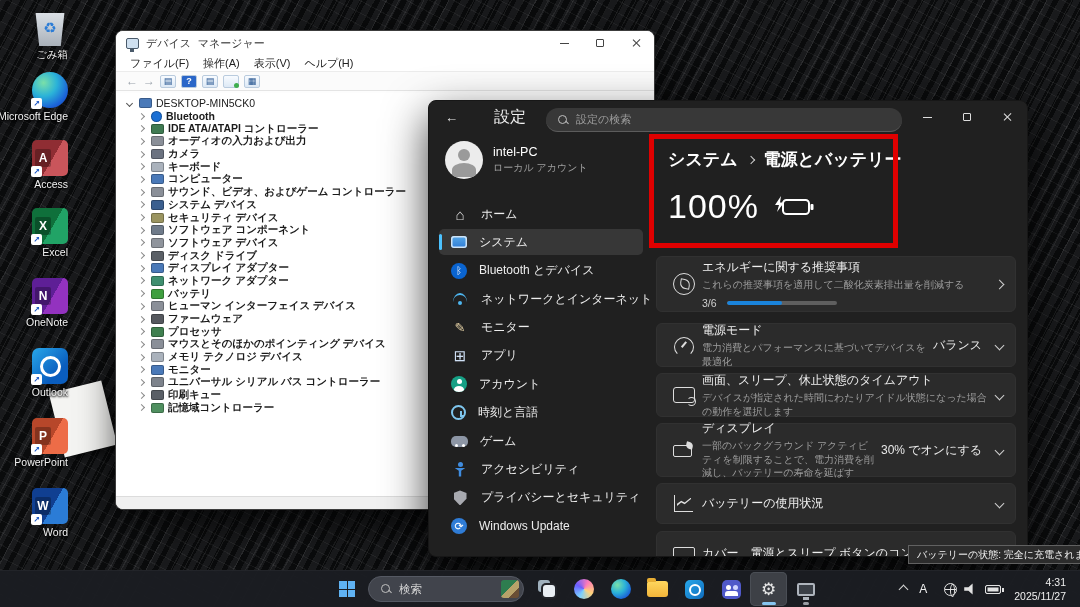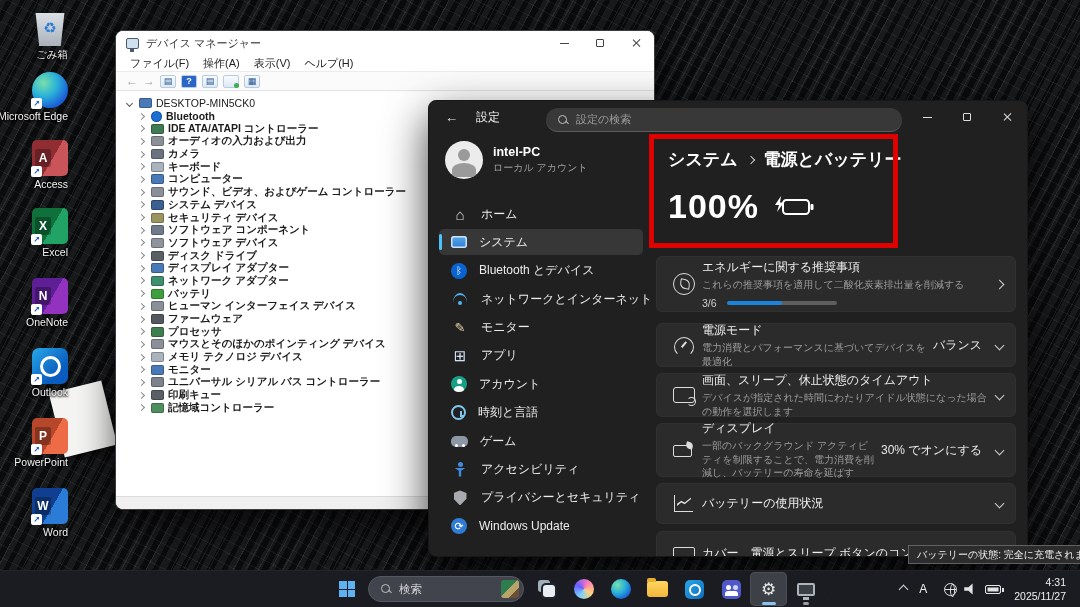--- a/index.html
+++ b/index.html
@@ -33,21 +33,21 @@
   .ico-word{border-radius:5px;background:linear-gradient(120deg,#103f91 0 55%,#2b7cd6 55% 100%);}
   
   #paper-shape{position:absolute;left:56px;top:386px;width:54px;height:66px;background:#f4f4f2;
     transform:rotate(-14deg);box-shadow:2px 4px 10px rgba(0,0,0,.6);z-index:1;}
   
   #devmgr{position:absolute;left:115px;top:30px;width:540px;height:480px;background:#fdfdfd;border-radius:8px;
     box-shadow:0 12px 36px rgba(0,0,0,.65);z-index:10;overflow:hidden;border:1px solid #3c3c3c;}
   .dm-titlebar{height:24px;display:flex;align-items:center;padding-left:10px;background:#fff;}
   .dm-appico{width:13px;height:11px;border:1.5px solid #4a5a6a;border-radius:2px;background:#cfe0f0;margin-right:7px;position:relative;}
   .dm-appico::after{content:"";position:absolute;left:3px;bottom:-4px;width:4px;height:3px;background:#4a5a6a;}
-  .dm-title{font-size:11px;color:#333;}
+  .dm-title{font-size:11px;color:#333;font-family:Liberation Mono, monospace;}
   .dm-controls{margin-left:auto;display:flex;height:100%;}
   .dm-ctl{width:36px;height:100%;display:flex;align-items:center;justify-content:center;position:relative;cursor:pointer;}
   .g-min{width:9px;height:1px;background:#444;}
   .g-max{width:8px;height:8px;border:1px solid #444;border-radius:1px;}
   .g-close{position:relative;width:10px;height:10px;}
   .g-close::before,.g-close::after{content:"";position:absolute;left:4.5px;top:0;width:1.2px;height:10px;background:#444;}
   .g-close::before{transform:rotate(45deg);} .g-close::after{transform:rotate(-45deg);}
   .dm-menubar{height:17px;display:flex;align-items:center;padding-left:8px;gap:2px;border-bottom:1px solid #ececec;background:#fff;}
   .dm-menu-item{font-size:11px;color:#222;padding:0 6px;cursor:pointer;}
   .dm-toolbar{height:19px;display:flex;align-items:center;gap:5px;padding-left:10px;border-bottom:1px solid #e4e4e4;background:#fbfbfb;}
@@ -63,37 +63,37 @@
   .chevR{width:5px;height:5px;border-right:1.2px solid #8a8a8a;border-bottom:1.2px solid #8a8a8a;transform:rotate(-45deg);margin:0 3px;}
   .chevD{width:5px;height:5px;border-right:1.2px solid #555;border-bottom:1.2px solid #555;transform:rotate(45deg);margin:0 3px;}
   .tico{width:13px;height:10px;border-radius:2px;flex:0 0 auto;box-shadow:inset 0 0 0 1px rgba(0,0,0,.25);}
   .tico.round{border-radius:50%;width:11px;height:11px;}
   .dm-statusbar{position:absolute;left:0;bottom:0;width:100%;height:13px;background:#f0f0f0;border-top:1px solid #dcdcdc;}
   
   #settings{position:absolute;left:428px;top:100px;width:600px;height:457px;background:#202020;border-radius:8px;
     box-shadow:0 16px 44px rgba(0,0,0,.75);z-index:20;overflow:hidden;border:1px solid #171717;color:#eee;}
   .st-titlebar{position:absolute;left:0;top:0;width:100%;height:32px;display:flex;align-items:center;}
   .st-back{margin-left:16px;font-size:13px;color:#e8e8e8;cursor:pointer;}
-  .st-title{margin-left:18px;font-size:12px;color:#f0f0f0;}
+  .st-title{margin-left:36px;font-size:16px;color:#f0f0f0;}
   .st-search{position:absolute;left:117px;top:7px;width:356px;height:24px;background:#383838;border-radius:12px;
     border-bottom:1px solid #5c5c5c;display:flex;align-items:center;padding-left:12px;gap:8px;cursor:text;}
   .mag{position:relative;width:10px;height:10px;flex:0 0 auto;}
   .mag::before{content:"";position:absolute;left:0;top:0;width:7px;height:7px;border:1.4px solid #bfbfbf;border-radius:50%;}
   .mag::after{content:"";position:absolute;left:7px;top:7px;width:4px;height:1.4px;background:#bfbfbf;transform:rotate(45deg);}
   .st-search .ph{font-size:11px;color:#9f9f9f;}
   .st-controls{position:absolute;right:0;top:0;display:flex;height:32px;}
   .st-ctl{width:40px;height:100%;display:flex;align-items:center;justify-content:center;cursor:pointer;}
   .st-ctl .g-min{background:#ddd;} .st-ctl .g-max{border-color:#ddd;}
   .st-ctl .g-close::before,.st-ctl .g-close::after{background:#ddd;}
   
   .st-user{position:absolute;left:16px;top:40px;display:flex;align-items:center;gap:10px;cursor:pointer;}
   .avatar{width:38px;height:38px;border-radius:50%;background:#ececec;position:relative;overflow:hidden;}
   .avatar::before{content:"";position:absolute;left:13px;top:8px;width:12px;height:12px;border-radius:50%;background:#9a9a9a;}
   .avatar::after{content:"";position:absolute;left:7px;top:22px;width:24px;height:14px;border-radius:50% 50% 0 0;background:#9a9a9a;}
-  .u-name{font-size:12.5px;color:#fff;font-weight:bold;}
+  .u-name{font-size:12.5px;color:#fff;}
   .u-sub{font-size:10px;color:#9f9f9f;margin-top:2px;}
   #set-nav{position:absolute;left:10px;top:100px;width:204px;}
   .nav-item{position:relative;height:26px;margin-bottom:2.4px;border-radius:5px;display:flex;align-items:center;
     padding-left:12px;gap:12px;cursor:pointer;}
   .nav-item.sel{background:#373737;}
   .nav-accent{position:absolute;left:0;top:5px;width:3px;height:16px;border-radius:2px;background:#4cc2ff;}
   .nav-label{font-size:12px;color:#ededed;white-space:nowrap;}
   .nico{position:relative;width:18px;height:18px;flex:0 0 auto;display:flex;align-items:center;justify-content:center;font-size:13px;color:#ddd;}
   .nico.home::before{content:"⌂";font-size:15px;}
   .nico.system{background:linear-gradient(#57a9e8,#2f7cd6);border-radius:3px;width:16px;height:12px;box-shadow:inset 0 0 0 1.5px #cfe4f7;}
@@ -116,21 +116,21 @@
   .nico.accessibility::after{content:"";position:absolute;left:3px;top:7px;width:12px;height:9px;background:#3f8cdf;
     clip-path:polygon(0 0,100% 0,60% 35%,60% 100%,40% 100%,40% 35%);}
   .nico.privacy::before{content:"";width:13px;height:15px;background:#a8aab0;clip-path:polygon(50% 0,100% 18%,100% 55%,50% 100%,0 55%,0 18%);}
   .nico.update{background:#2f7cd6;border-radius:50%;width:16px;height:16px;color:#fff;font-size:11px;}
   .nico.update::before{content:"⟳";}
   
   #st-main{position:absolute;left:227px;top:33px;width:362px;height:424px;}
   .crumb{display:flex;align-items:center;gap:10px;margin:14px 0 0 12px;font-size:17px;font-weight:600;color:#fff;}
   .crumb .sep{width:6px;height:6px;border-right:1.6px solid #cfcfcf;border-bottom:1.6px solid #cfcfcf;transform:rotate(-45deg);}
   .batt-row{display:flex;align-items:center;gap:12px;margin:16px 0 0 12px;}
-  .batt-pct{font-size:34px;font-weight:700;color:#fff;letter-spacing:1px;}
+  .batt-pct{font-size:34px;font-weight:400;color:#fff;letter-spacing:1px;}
   #red-box{position:absolute;left:220px;top:33px;width:249px;height:114px;border:5px solid #df0000;z-index:40;pointer-events:none;}
   #cards{position:absolute;left:0;top:122px;width:360px;}
   .card{position:relative;background:#2b2b2b;border:1px solid #313131;border-radius:6px;display:flex;align-items:center;
     padding:0 12px 0 14px;margin-bottom:6px;cursor:pointer;}
   .card .mid{flex:1;min-width:0;padding:7px 6px 7px 5px;}
   .card .t{font-size:12px;color:#f0f0f0;white-space:nowrap;overflow:hidden;}
   .card .d{font-size:10px;color:#9d9d9d;line-height:1.35;margin-top:2px;}
   .card .val{font-size:12px;color:#e8e8e8;white-space:nowrap;margin-right:14px;}
   .chev-dn{width:7px;height:7px;border-right:1.6px solid #d0d0d0;border-bottom:1.6px solid #d0d0d0;transform:rotate(45deg);flex:0 0 auto;}
   .chev-rt{width:7px;height:7px;border-right:1.6px solid #d0d0d0;border-bottom:1.6px solid #d0d0d0;transform:rotate(-45deg);flex:0 0 auto;}

